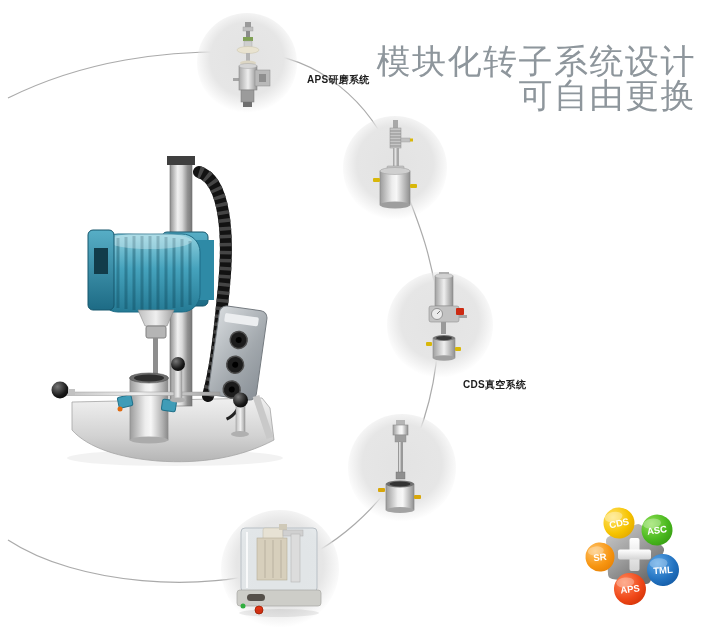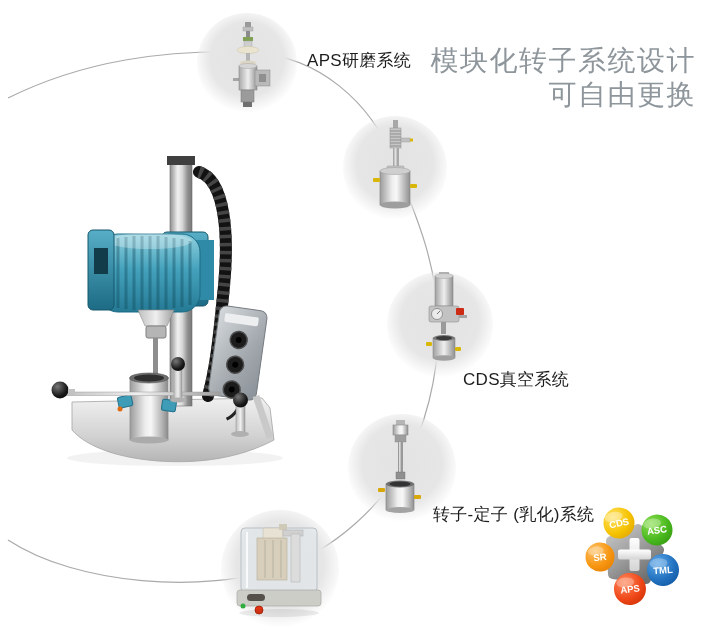--- a/index.html
+++ b/index.html
@@ -8,26 +8,26 @@
     font-family:"Liberation Sans","DejaVu Sans",sans-serif;
   }
   
   .disc{
     position:absolute;border-radius:50%;
     background:radial-gradient(circle at 50% 46%, #e3e3e3 0%, #e6e6e6 50%, rgba(230,230,230,0) 73%);
     z-index:2;
   }
   .disc svg{position:absolute;overflow:visible;}
   .callout-label{
-    position:absolute;z-index:3;font-size:17px;font-weight:400;color:#1c1c1c;
-    letter-spacing:0.3px;white-space:nowrap;
+    position:absolute;z-index:3;font-size:10px;font-weight:700;color:#1c1c1c;
+    letter-spacing:0.3px;white-space:nowrap;margin-top:24px;
   }
   #title{
     position:absolute;top:44px;right:24px;z-index:3;text-align:right;
-    color:#8e969c;font-size:28px;line-height:34px;font-weight:400;letter-spacing:1.5px;
+    color:#8e969c;font-size:34px;line-height:34px;font-weight:400;letter-spacing:1.5px;
   }
   #arc-layer{position:absolute;left:0;top:0;z-index:1;}
   #machine{position:absolute;left:50px;top:148px;z-index:2;}
   #logo{position:absolute;left:584px;top:496px;z-index:3;}
 </style>
 </head>
 <body>
 
 <div id="stage">
 
@@ -250,21 +250,21 @@
       <rect x="66" y="43" width="8" height="3" fill="#a5a5a5"></rect>
       <rect x="48" y="50" width="5" height="12" fill="#9a9a9a"></rect>
       <rect x="40" y="66" width="22" height="20" fill="url(#c-sil)" stroke="#8a8a8a" stroke-width="0.6"></rect>
       <ellipse cx="51" cy="66" rx="11" ry="3" fill="#787878"></ellipse>
       <ellipse cx="51" cy="66" rx="8" ry="2" fill="#3a3a3a"></ellipse>
       <ellipse cx="51" cy="86" rx="11" ry="2.8" fill="#a0a0a0"></ellipse>
       <rect x="33" y="70" width="6" height="4" rx="1" fill="#d8b70a"></rect>
       <rect x="62" y="75" width="6" height="4" rx="1" fill="#d8b70a"></rect>
     </svg>
   </div>
-  <div class="callout-label" style="left:463px;top:368px;">CDS真空系统</div>
+  <div class="callout-label" style="left:463px;top:354px;">CDS真空系统</div>
 
   <div class="disc" style="left:348px;top:414px;width:108px;height:108px;">
     <svg width="96" height="96" viewBox="0 0 96 96" style="left:6px;top:4px;">
       <defs>
         <linearGradient id="r-ves" x1="0" y1="0" x2="1" y2="0">
           <stop offset="0" stop-color="#9c9c9c"></stop>
             <stop offset="0.42" stop-color="#f0f0f0"></stop>
           <stop offset="0.6" stop-color="#f7f7f7"></stop>
             <stop offset="1" stop-color="#8f8f8f"></stop>
         </linearGradient>
@@ -276,21 +276,20 @@
       <rect x="45" y="24" width="1.6" height="30" fill="#dcdcdc"></rect>
       <rect x="42" y="54" width="9" height="7" fill="#8f8f8f" stroke="#707070" stroke-width="0.4"></rect>
       <rect x="32" y="66" width="28" height="26" fill="url(#r-ves)" stroke="#888" stroke-width="0.7"></rect>
       <ellipse cx="46" cy="66" rx="14" ry="3.5" fill="#6f6f6f"></ellipse>
       <ellipse cx="46" cy="66" rx="10.5" ry="2.4" fill="#333"></ellipse>
       <ellipse cx="46" cy="92" rx="14" ry="3" fill="#a3a3a3"></ellipse>
       <rect x="24" y="70" width="7" height="4" rx="1" fill="#d8a70a"></rect>
       <rect x="60" y="77" width="7" height="4" rx="1" fill="#d8a70a"></rect>
     </svg>
   </div>
-  <div class="callout-label" style="left:433px;top:503px;">转子-定子 (乳化)系统</div>
 
   <div class="disc" style="left:221px;top:510px;width:118px;height:118px;">
     <svg width="106" height="106" viewBox="0 0 106 106" style="left:6px;top:4px;">
       <rect x="14" y="14" width="76" height="64" rx="4" fill="rgba(223,229,234,0.55)" stroke="#b9c0c6"></rect>
       <line x1="20" y1="18" x2="20" y2="74" stroke="rgba(255,255,255,0.8)" stroke-width="2"></line>
       <rect x="36" y="14" width="20" height="12" rx="2" fill="#e7e2d4" stroke="#c5bfae" stroke-width="0.6"></rect>
       <rect x="52" y="10" width="8" height="6" fill="#cfc9b8"></rect>
       <rect x="30" y="24" width="30" height="42" fill="#d7cfbc" stroke="#b5ad98" stroke-width="0.6"></rect>
       <line x1="38" y1="26" x2="38" y2="64" stroke="#b9b1a0" stroke-width="1"></line>
       <line x1="46" y1="26" x2="46" y2="64" stroke="#b9b1a0" stroke-width="1"></line>

